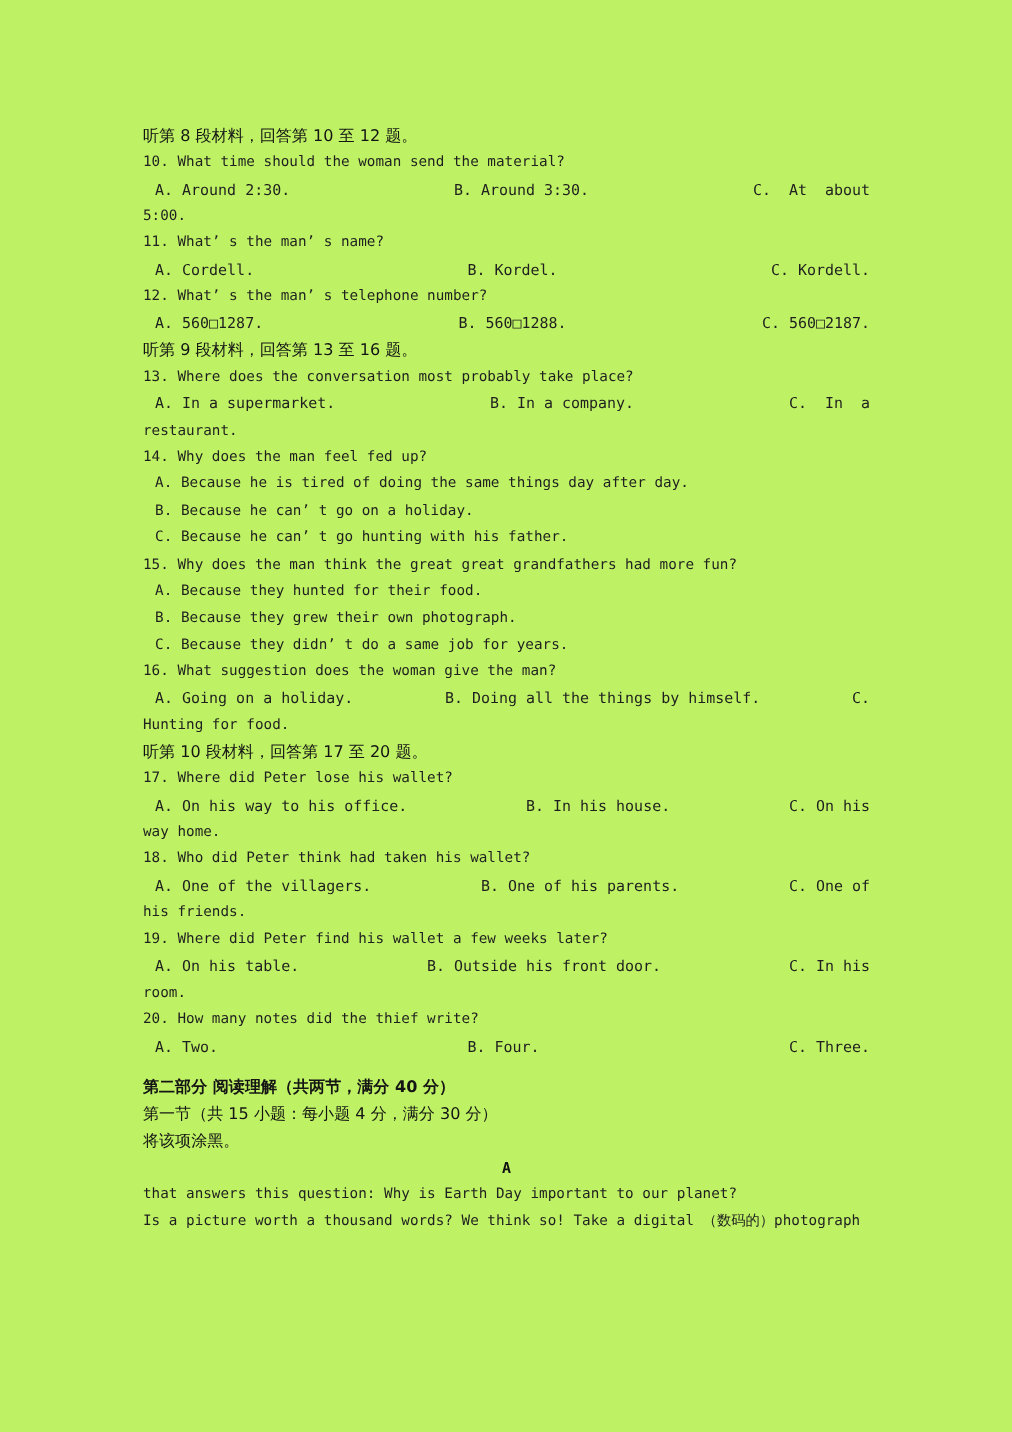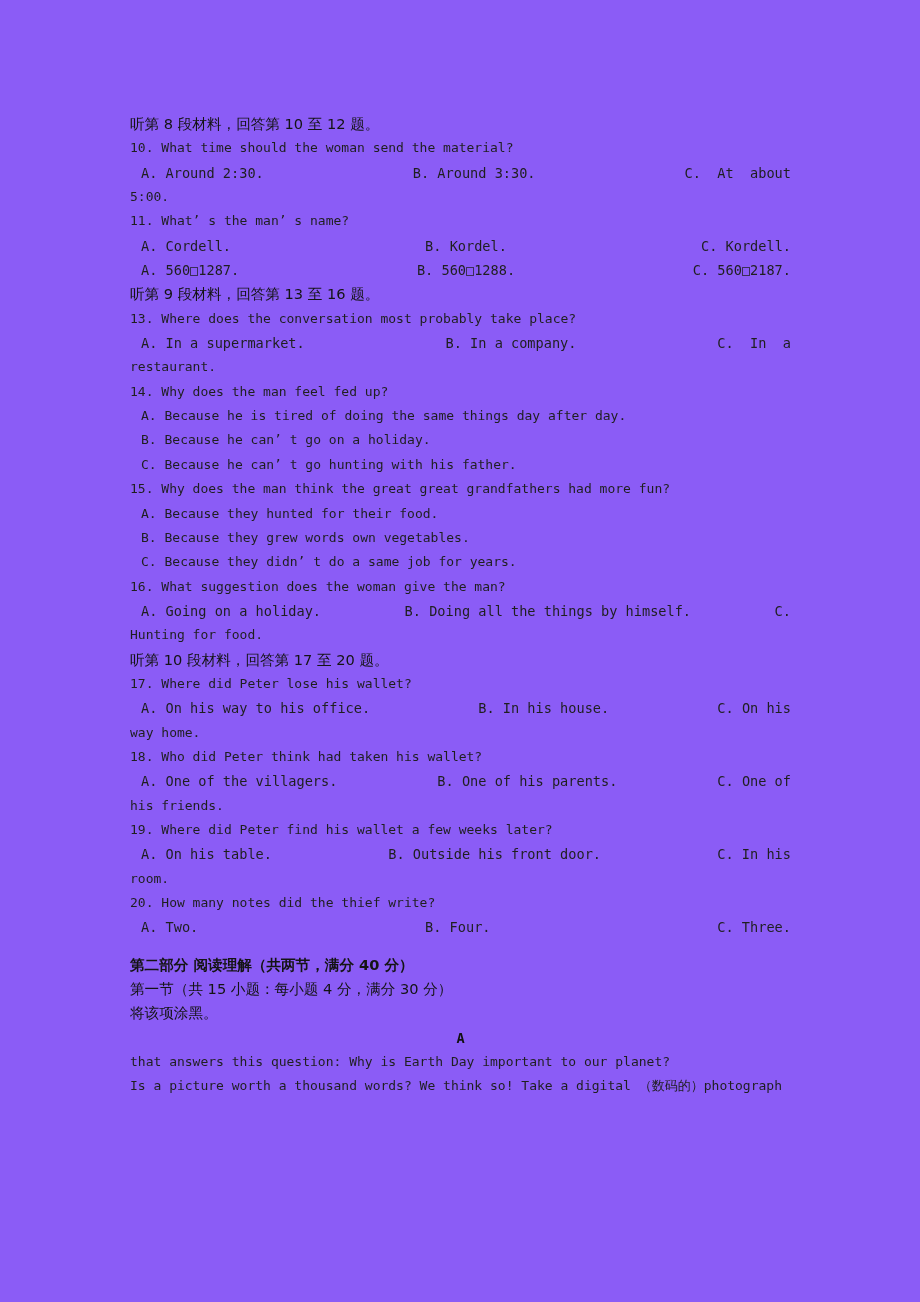--- a/index.html
+++ b/index.html
@@ -14,21 +14,21 @@
     overflow: hidden;
     font-family: "Liberation Serif", serif;
     color: #1b1b1b;
   }
   #page {
     position: absolute;
     left: 0;
     top: 0;
     width: 920px;
     height: 1302px;
-    background: #8b5cf6;
+    background: #bef264;
   }
   .content {
     position: absolute;
     left: 130px;
     top: 112px;
     width: 661px;
   }
 
   
   .ln {
@@ -93,20 +93,21 @@
     </div>
     <div class="ln">5:00.</div>
 
     <div class="ln">11. What’ s the man’ s name?</div>
     <div class="jrow sb">
       <span class="cell opt-indent">A. Cordell.</span>
       <span class="cell">B. Kordel.</span>
       <span class="cell">C. Kordell.</span>
     </div>
 
+    <div class="ln">12. What’ s the man’ s telephone number?</div>
     <div class="jrow sb">
       <span class="cell opt-indent">A. 560□1287.</span>
       <span class="cell">B. 560□1288.</span>
       <span class="cell">C. 560□2187.</span>
     </div>
 
     <div class="cn">听第 9 段材料，回答第 13 至 16 题。</div>
 
     <div class="ln">13. Where does the conversation most probably take place?</div>
     <div class="jrow sb">
@@ -116,21 +117,21 @@
     </div>
     <div class="ln">restaurant.</div>
 
     <div class="ln">14. Why does the man feel fed up?</div>
     <div class="ln opt-indent">A. Because he is tired of doing the same things day after day.</div>
     <div class="ln opt-indent">B. Because he can’ t go on a holiday.</div>
     <div class="ln opt-indent">C. Because he can’ t go hunting with his father.</div>
 
     <div class="ln">15. Why does the man think the great great grandfathers had more fun?</div>
     <div class="ln opt-indent">A. Because they hunted for their food.</div>
-    <div class="ln opt-indent">B. Because they grew words own vegetables.</div>
+    <div class="ln opt-indent">B. Because they grew their own photograph.</div>
     <div class="ln opt-indent">C. Because they didn’ t do a same job for years.</div>
 
     <div class="ln">16. What suggestion does the woman give the man?</div>
     <div class="jrow sb">
       <span class="cell opt-indent">A. Going on a holiday.</span>
       <span class="cell">B. Doing all the things by himself.</span>
       <span class="cell">C.</span>
     </div>
     <div class="ln">Hunting for food.</div>
 

